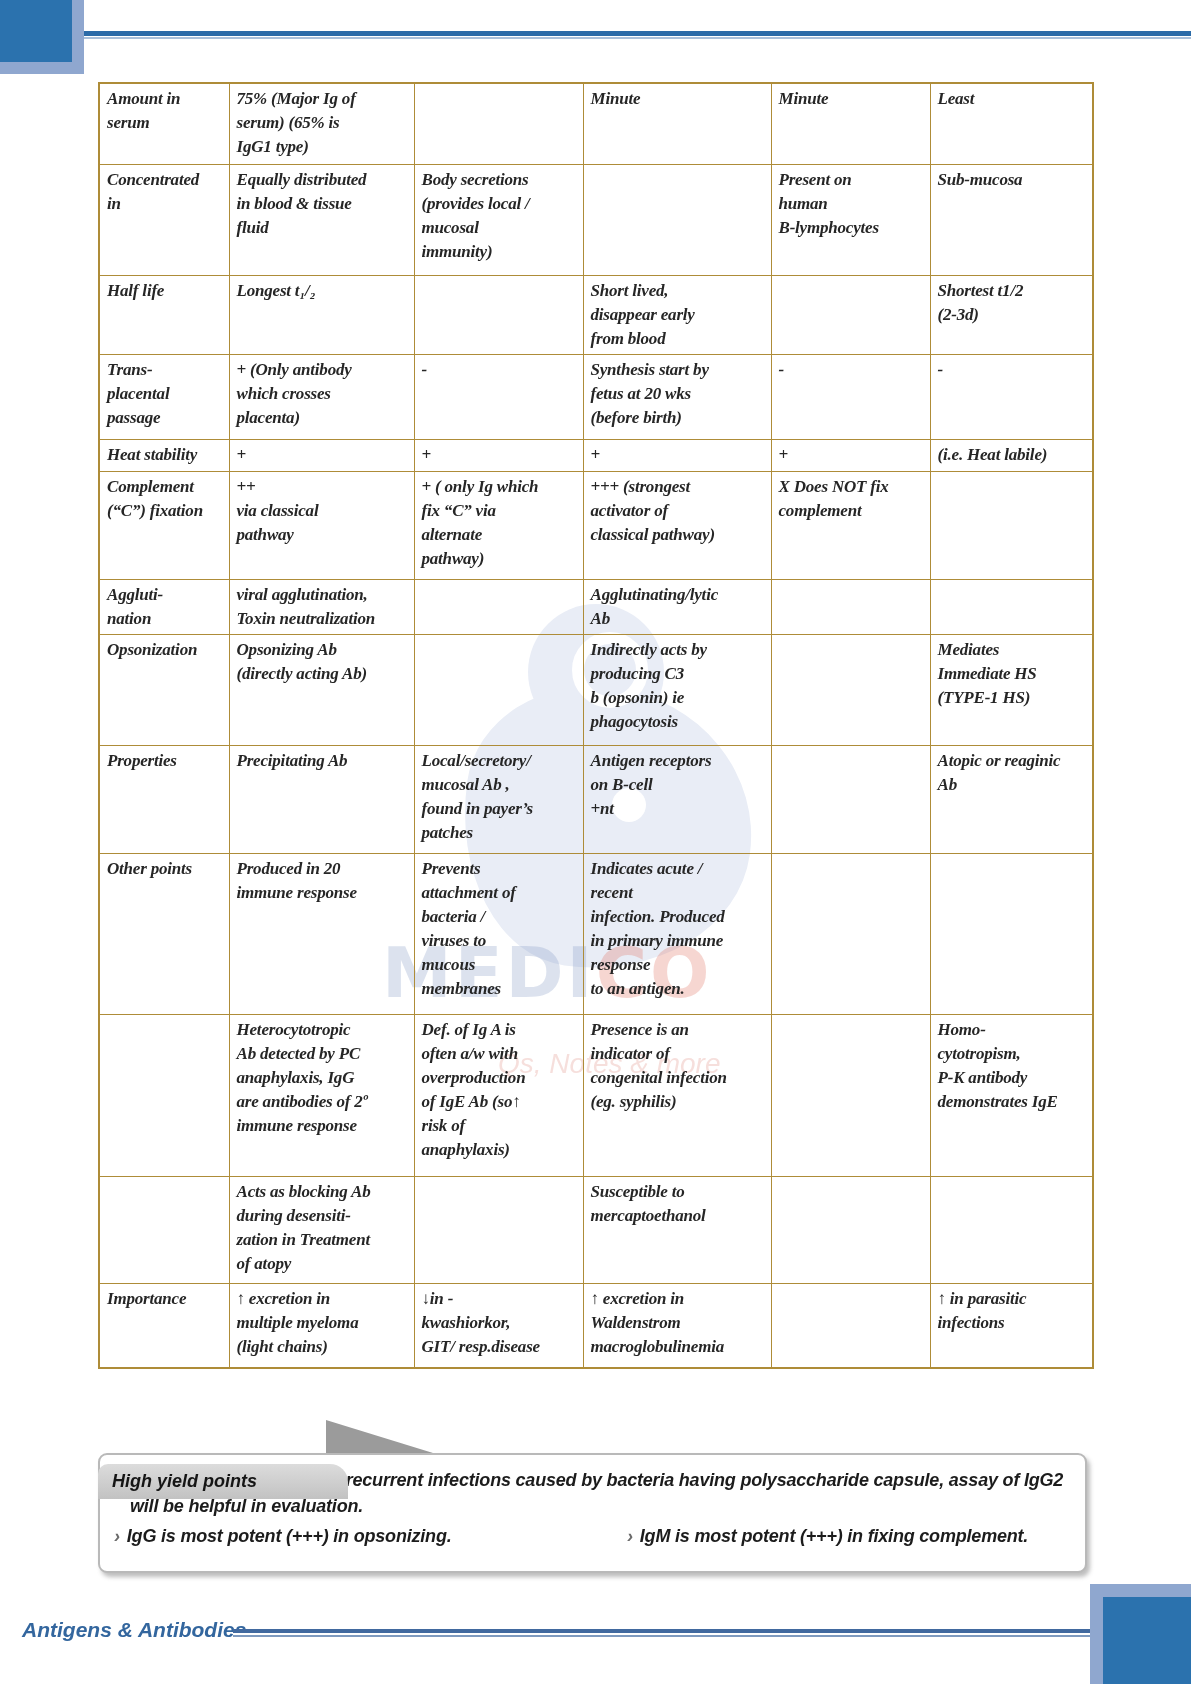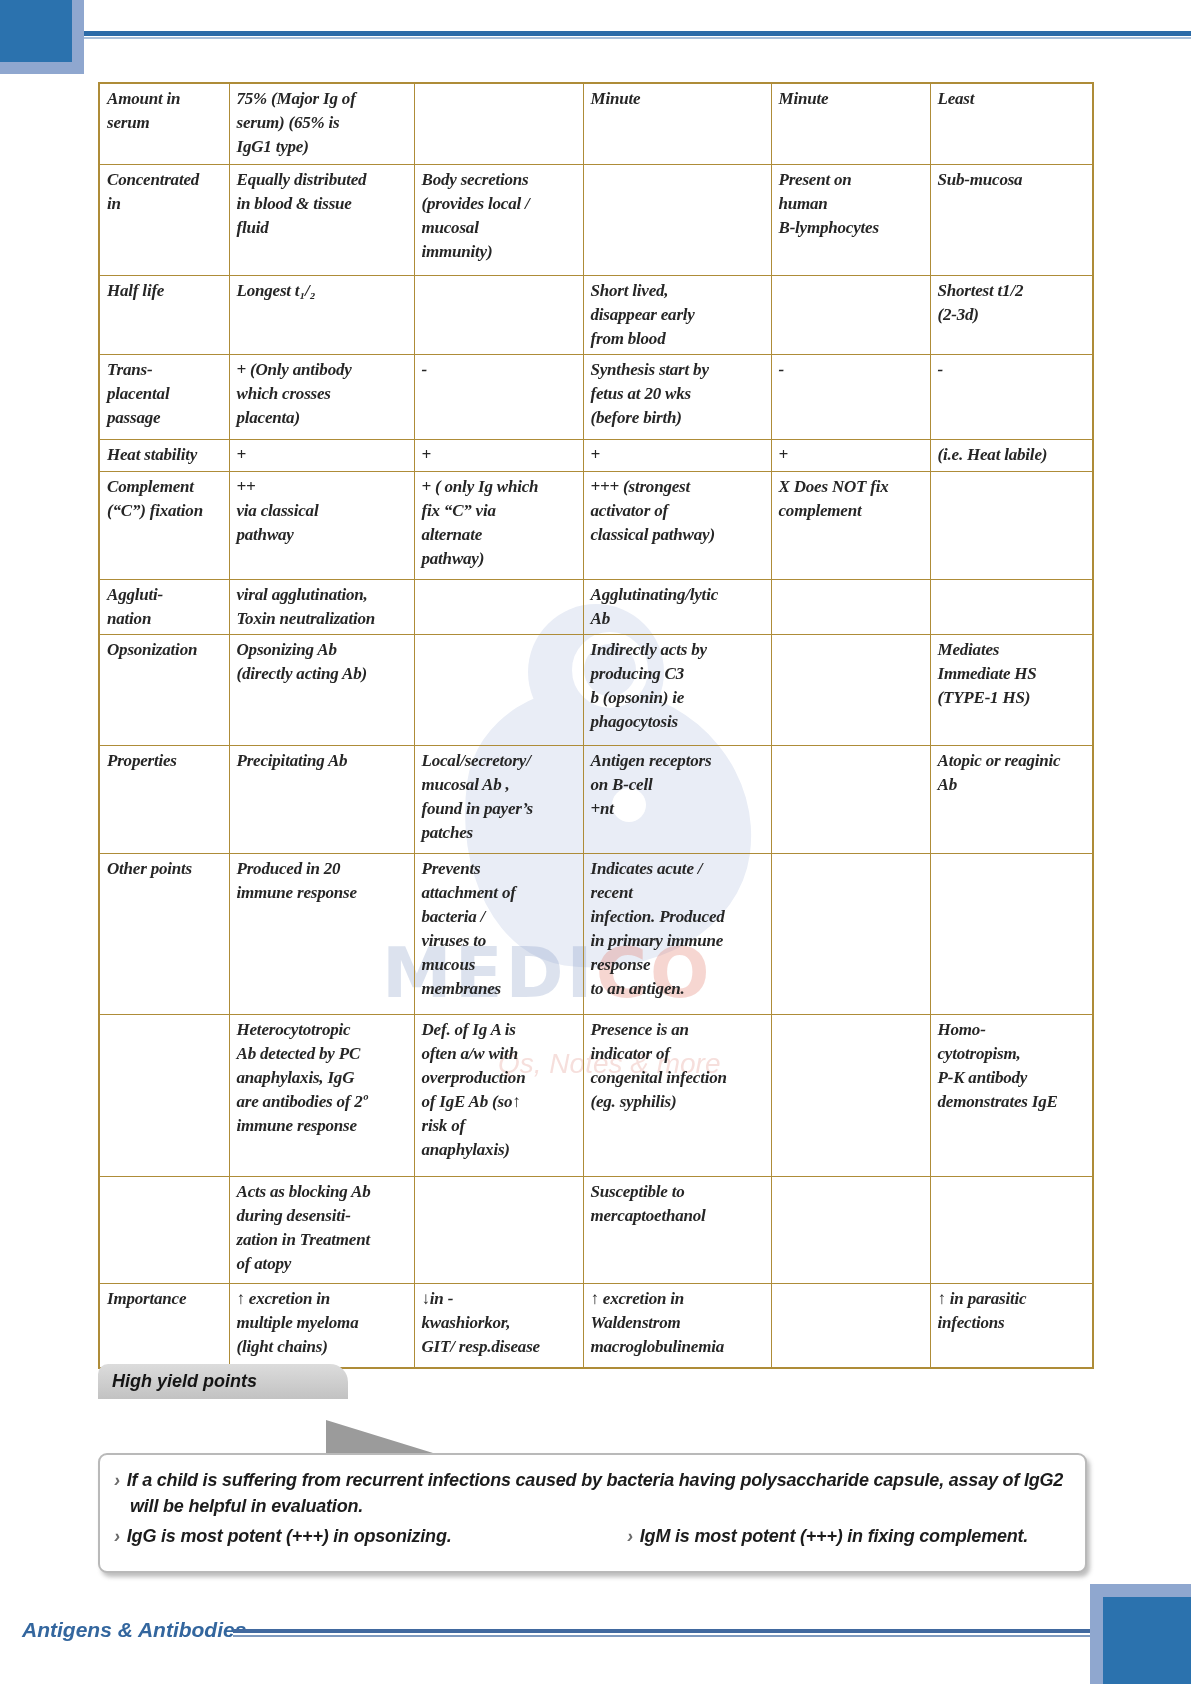--- a/index.html
+++ b/index.html
@@ -36,21 +36,21 @@
   table.ig{position:absolute;left:98px;top:82px;width:994px;z-index:2;
            border-collapse:collapse;table-layout:fixed;background:transparent;}
   table.ig{border:2.5px solid #ae8c38;padding-left:41px;}
   table.ig td{border:1.6px solid #ae8c38;vertical-align:top;padding:3px 7px;
               font-style:italic;font-weight:600;font-size:17px;line-height:24px;
               color:#262626;white-space:pre-line;overflow:hidden;letter-spacing:-0.2px;}
 
   
   .hy-fold{position:absolute;left:326px;top:1420px;width:120px;height:37px;background:#9b9b9b;
            clip-path:polygon(0 0,0 100%,100% 100%);z-index:2;}
-  .hy-tab{position:absolute;left:98px;top:1364px;width:250px;height:35px;z-index:3;
+  .hy-tab{position:absolute;left:98px;top:1464px;width:250px;height:35px;z-index:3;
           background:linear-gradient(180deg,#dcdcdc,#c2c2c2);border-radius:10px 18px 0 0;
           display:flex;align-items:center;padding-left:14px;box-sizing:border-box;}
   .hy-tab span{font-family:"Liberation Sans",sans-serif;font-style:italic;font-weight:bold;
                font-size:18px;color:#151515;}
   .hy-box{position:absolute;left:98px;top:1453px;width:989px;height:120px;z-index:2;
           background:#ffffff;border:2px solid #b9b9b9;border-radius:9px;
           box-shadow:3px 4px 4px rgba(110,110,110,0.45);box-sizing:border-box;
           padding:12px 16px 0 14px;}
   .hy-point{font-family:"Liberation Sans",sans-serif;font-style:italic;font-weight:600;
             font-size:18px;line-height:26px;color:#1c1c1c;letter-spacing:-0.2px;}

